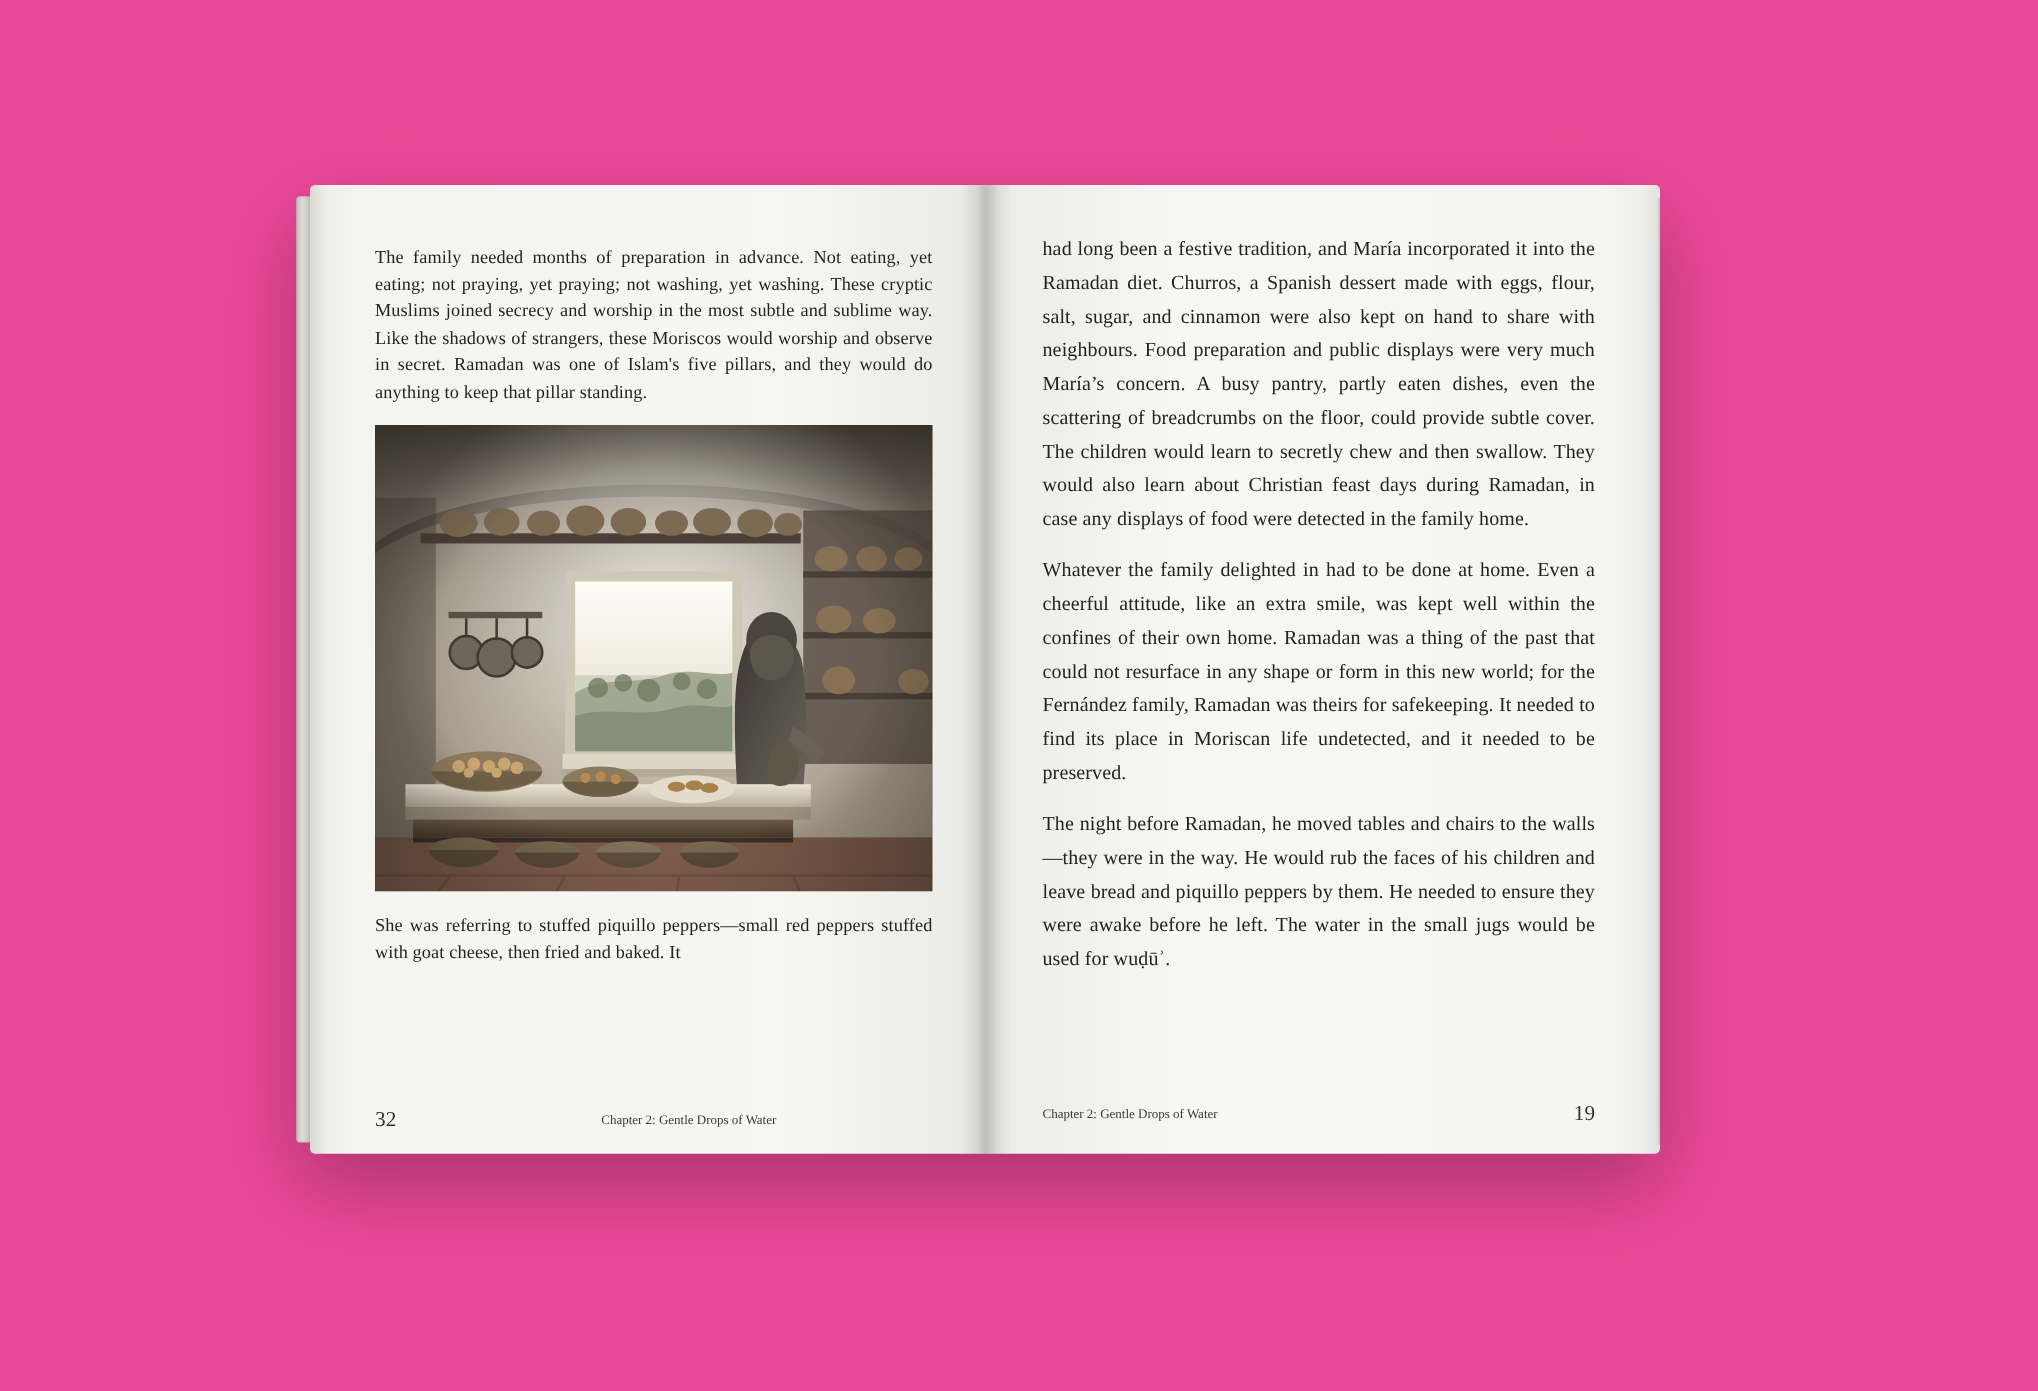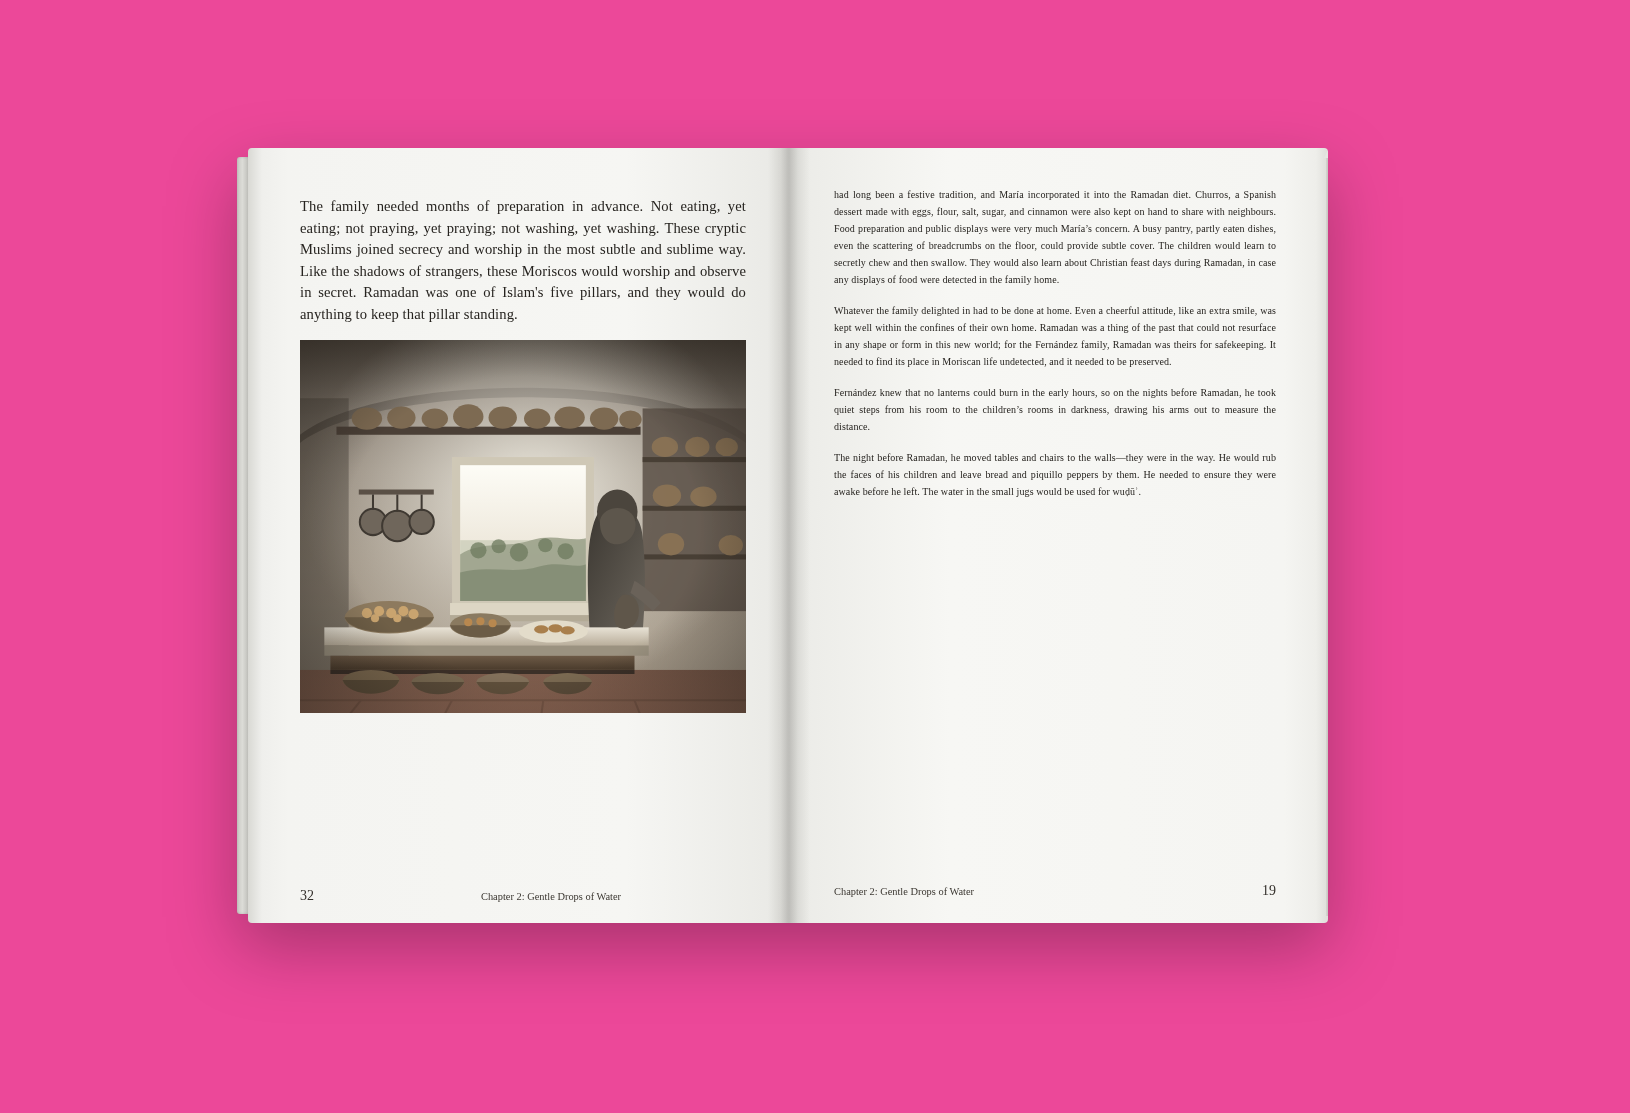--- a/index.html
+++ b/index.html
@@ -107,22 +107,22 @@
   p.para {
     margin: 0 0 14px 0;
     text-align: justify;
     color: #26231f;
     font-size: 14.6px;
     line-height: 21.6px;
     letter-spacing: 0.1px;
   }
 
   .page-right p.para {
-    font-size: 10px;
-    line-height: 17px;
+    font-size: 16px;
+    line-height: 27px;
   }
 
   
   #illus {
     width: 100%;
     height: 373px;
     margin: 6px 0 18px 0;
     position: relative;
     overflow: hidden;
     background: #6e6358;
@@ -155,21 +155,21 @@
   }
   .page-right .footer .ch {
     position: absolute;
     left: 0;
     white-space: nowrap;
   }
   .page-right .footer .pn {
     position: absolute;
     right: 0;
   }
-  .pn { font-size: 14px; color: #332f2a; }
+  .pn { font-size: 17px; color: #332f2a; }
 </style>
 </head>
 <body>
 
 <div id="stage">
 
   <div id="book">
 
     <div id="edge-left"></div>
 
@@ -351,31 +351,31 @@
           <rect x="0" y="0" width="440" height="373" fill="url(#vig)"></rect>
           <defs>
             <radialGradient id="vig" cx="0.5" cy="0.5" r="0.72">
               <stop offset="0.55" stop-color="#000" stop-opacity="0"></stop>
               <stop offset="1" stop-color="#1d1813" stop-opacity="0.5"></stop>
             </radialGradient>
           </defs>
         </svg>
       </div>
 
+      <p class="para">She was referring to stuffed piquillo peppers—small red peppers stuffed with goat cheese, then fried and baked. It</p>
 
       <div class="footer">
         <span class="pn">32</span>
         <span class="ch">Chapter 2: Gentle Drops of Water</span>
       </div>
     </div>
 
     <div class="page page-right">
       <p class="para">had long been a festive tradition, and María incorporated it into the Ramadan diet. Churros, a Spanish dessert made with eggs, flour, salt, sugar, and cinnamon were also kept on hand to share with neighbours. Food preparation and public displays were very much María’s concern. A busy pantry, partly eaten dishes, even the scattering of breadcrumbs on the floor, could provide subtle cover. The children would learn to secretly chew and then swallow. They would also learn about Christian feast days during Ramadan, in case any displays of food were detected in the family home.</p>
       <p class="para">Whatever the family delighted in had to be done at home. Even a cheerful attitude, like an extra smile, was kept well within the confines of their own home. Ramadan was a thing of the past that could not resurface in any shape or form in this new world; for the Fernández family, Ramadan was theirs for safekeeping. It needed to find its place in Moriscan life undetected, and it needed to be preserved.</p>
-      <p class="para">Fernández knew that no lanterns could burn in the early hours, so on the nights before Ramadan, he took quiet steps from his room to the children’s rooms in darkness, drawing his arms out to measure the distance.</p>
       <p class="para">The night before Ramadan, he moved tables and chairs to the walls—they were in the way. He would rub the faces of his children and leave bread and piquillo peppers by them. He needed to ensure they were awake before he left. The water in the small jugs would be used for wuḍūʾ.</p>
 
       <div class="footer">
         <span class="ch">Chapter 2: Gentle Drops of Water</span>
         <span class="pn">19</span>
       </div>
 
       <div id="edge-right"></div>
       <div id="edge-right-top"></div>
     </div>

